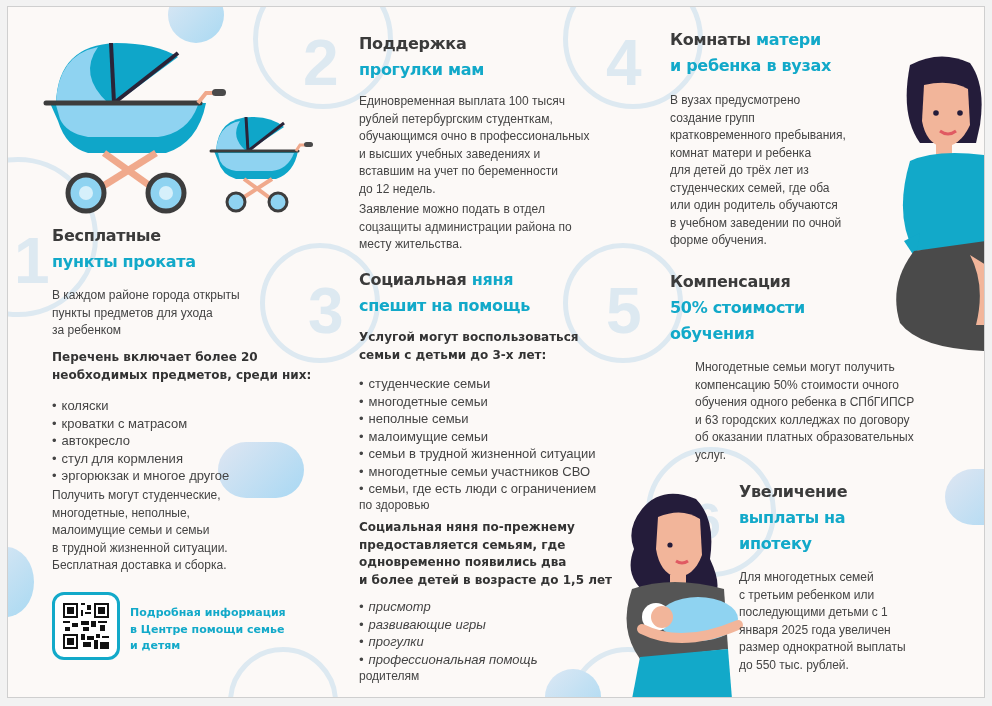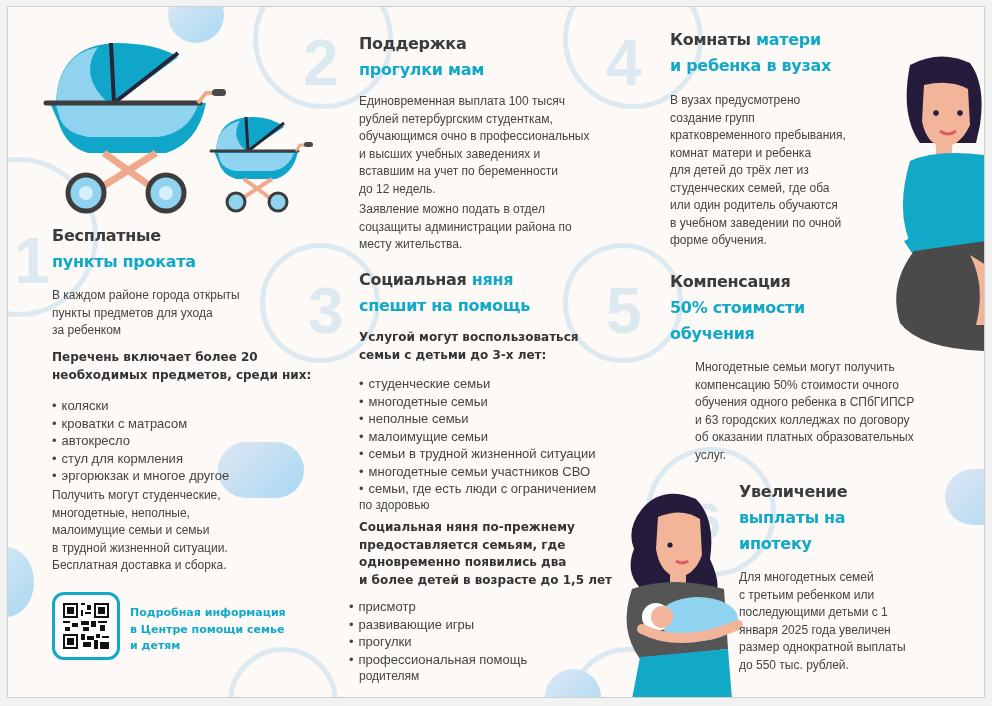--- a/index.html
+++ b/index.html
@@ -196,21 +196,21 @@
       <li>многодетные семьи участников СВО</li>
       <li>семьи, где есть люди с ограничением</li>
     </ul>
     <div class="abs txt" style="left:351px; top:490px;">по здоровью</div>
     <div class="abs bold" style="left:351px; top:512px; width:300px;">
       <div>Социальная няня по-прежнему</div>
       <div>предоставляется семьям, где</div>
       <div>одновременно появились два</div>
       <div>и более детей в возрасте до 1,5 лет</div>
     </div>
-    <ul class="abs bullets" style="left:341px; top:591px; width:300px;">
+    <ul class="abs bullets" style="left:351px; top:591px; width:300px;font-style:italic;">
       <li>присмотр</li>
       <li>развивающие игры</li>
       <li>прогулки</li>
       <li>профессиональная помощь</li>
     </ul>
     <div class="abs txt" style="left:351px; top:661px;">родителям</div>
   </section>
 
   <section>
     <h2 class="abs" style="left:662px; top:20px; width:300px;">

